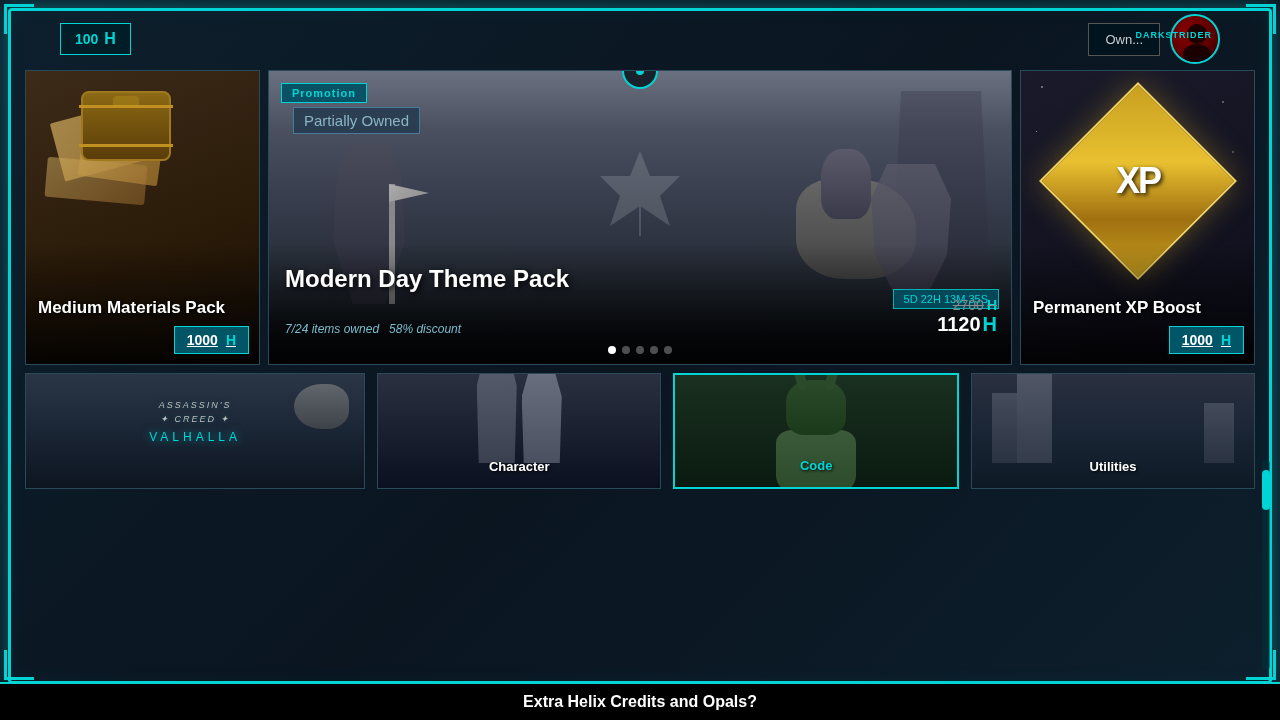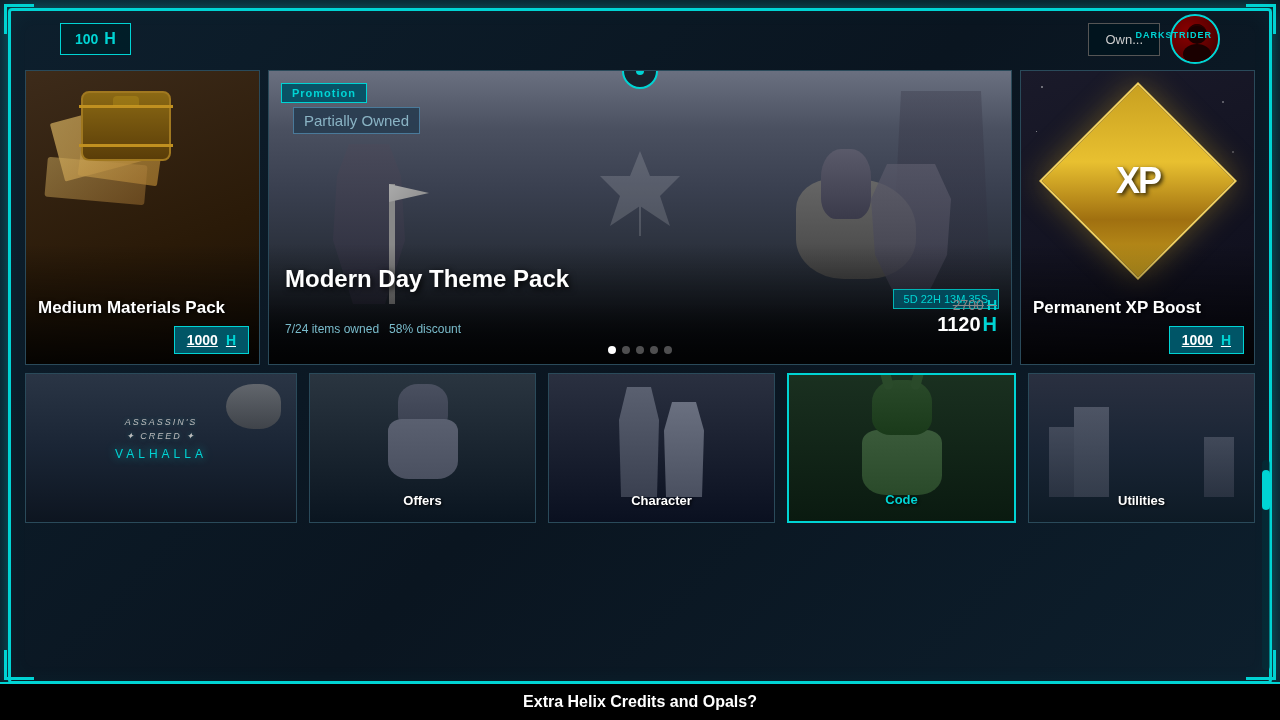--- a/index.html
+++ b/index.html
@@ -298,21 +298,21 @@
       font-size: 36px;
       font-weight: 900;
       text-shadow: 2px 2px 4px rgba(0,0,0,0.8);
       letter-spacing: -2px;
     }
 
     
     .category-nav {
       display: flex;
       gap: 12px;
-      height: 150px;
+      height: 116px;
     }
 
     .cat-item {
       flex: 1;
       position: relative;
       overflow: hidden;
       cursor: pointer;
       border: 1px solid #2a4a5a;
     }
 
@@ -529,21 +529,21 @@
       <div class="partial-badge">Partially Owned</div>
 
       <div class="card-gradient-overlay"></div>
 
       <div style="position:absolute; bottom:70px; left:16px; color:#fff; font-size:24px; font-weight:bold; text-shadow:2px 2px 6px #000; line-height:1.3;">
         <span>Modern Day Theme Pack</span>
       </div>
 
       <div class="timer-badge">5D 22H 13M 35S</div>
 
-      <div style="position:absolute; bottom:28px; left:16px; color:#7abccc; font-size:12px;">
+      <div style="position:absolute; bottom:28px; left:16px; color:#7abccc; font-size:12px;font-style:italic;">
         <span>7/24 items owned</span>
         &nbsp;
         <span>58% discount</span>
       </div>
 
       <div style="position:absolute; bottom:28px; right:14px; text-align:right;">
         <div style="color:#888; font-size:14px; text-decoration:line-through; display:flex; align-items:center; gap:3px; justify-content:flex-end;">
           <span>2700</span>
           <span style="color:#00d4d4; font-weight:900;">H</span>
         </div>
@@ -605,29 +605,20 @@
         <div style="width:55px; height:45px; background:linear-gradient(180deg,#888,#555); border-radius:50% 40% 40% 50%; opacity:0.6; position:relative;"></div>
       </div>
       <div class="valhalla-logo">
         <div style="color:#bbb; font-size:9px; font-style:italic; letter-spacing:2px; text-align:center; line-height:1.6; text-shadow:0 0 5px rgba(0,200,200,0.3);">
           ASSASSIN'S<br>✦ CREED ✦
         </div>
         <div style="color:#00d4d4; font-size:12px; font-weight:400; letter-spacing:4px; text-shadow:0 0 10px rgba(0,212,212,0.8); margin-top:4px;">VALHALLA</div>
       </div>
     </div>
 
-    <div class="cat-item cat-offers" style="position:relative; overflow:hidden;">
-      <div style="position:absolute; inset:0; background:linear-gradient(180deg,#2a3540 0%,#1a2530 50%,#0a1520 100%);"></div>
-
-      <div style="position:absolute; top:10px; left:50%; transform:translateX(-50%); width:70px; height:100px;">
-        <div style="width:50px; height:45px; background:linear-gradient(180deg,#4a5060,#3a4050); border-radius:40% 40% 30% 30%; margin:0 auto;"></div>
-        <div style="width:70px; height:60px; background:linear-gradient(180deg,#5a6070,#4a5060); border-radius:20% 20% 30% 30%; margin-top:-10px;"></div>
-      </div>
-      <div class="cat-label">Offers</div>
-    </div>
 
     <div class="cat-item cat-character" style="position:relative; overflow:hidden;">
       <div style="position:absolute; inset:0; background:linear-gradient(180deg,#2a3040 0%,#1a2030 50%,#0a1020 100%);"></div>
 
       <div style="position:absolute; top:5px; left:5px; right:5px; bottom:25px; display:flex; align-items:flex-end; justify-content:center; gap:5px;">
         <div style="width:40px; height:110px; background:linear-gradient(180deg,#5a6070,#3a4050); clip-path:polygon(20% 0%,80% 0%,100% 30%,95% 100%,5% 100%,0% 30%);"></div>
         <div style="width:40px; height:95px; background:linear-gradient(180deg,#6a7080,#4a5060); clip-path:polygon(20% 0%,80% 0%,100% 30%,95% 100%,5% 100%,0% 30%);"></div>
       </div>
       <div class="cat-label">Character</div>
     </div>

